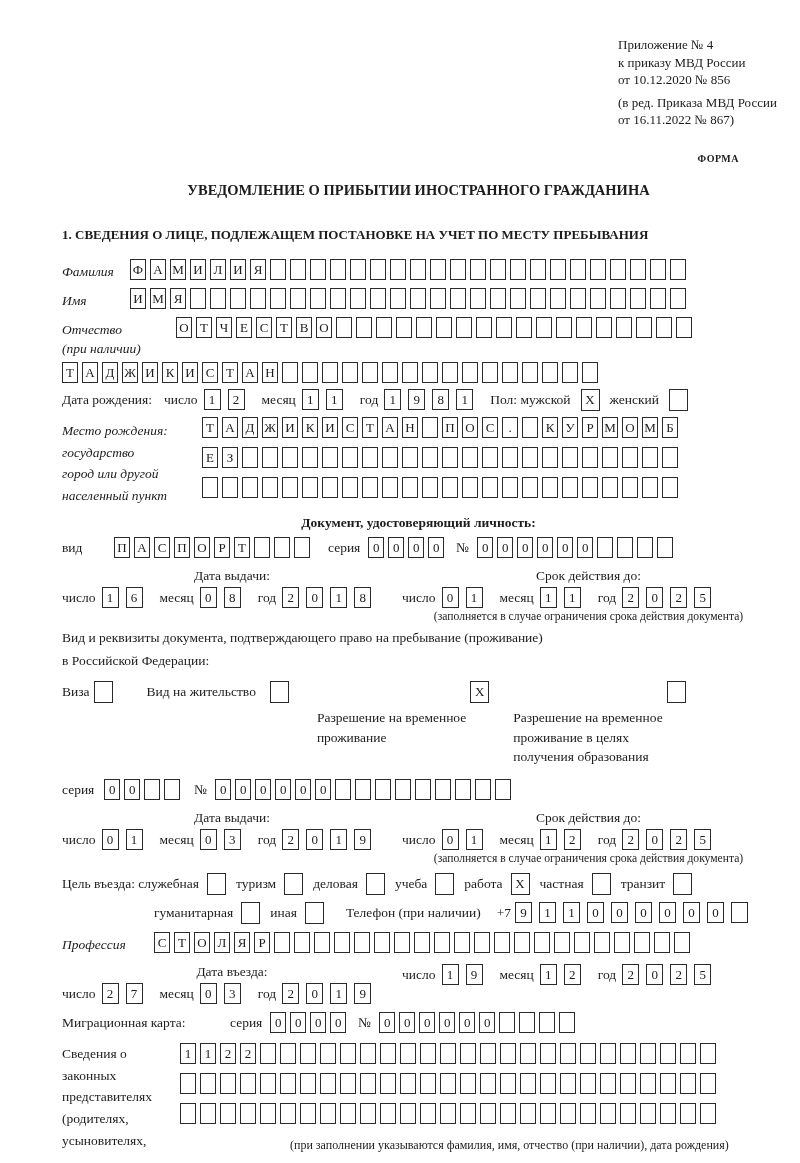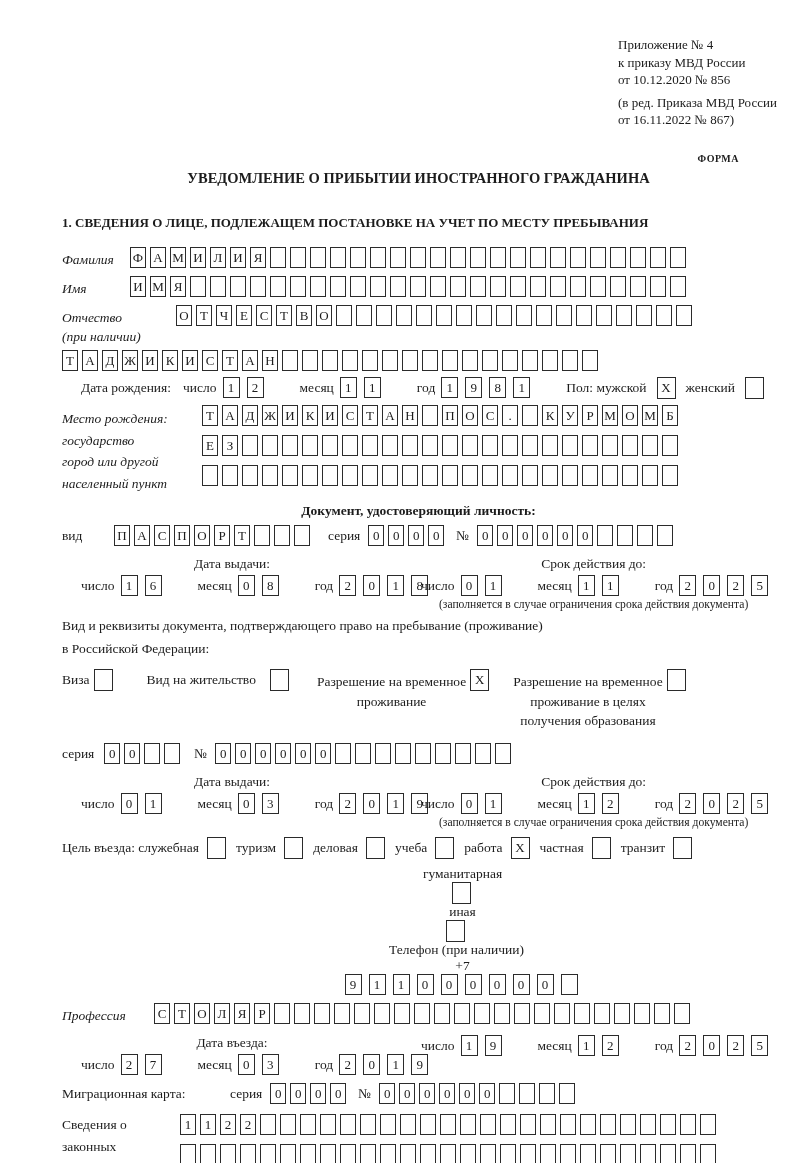--- a/index.html
+++ b/index.html
@@ -6,59 +6,59 @@
   html,body { background:#ffffff; }
   body {
     width: 800px; height: 1163px;
     font-family: "Liberation Serif", "DejaVu Serif", serif;
     color: #1c1c1c; font-size: 13.5px; position: relative; overflow: hidden;
   }
   .content { padding: 36px 25px 0 62px; }
   .annex { margin-left: 556px; width: 210px; line-height: 1.35; font-size: 13px; }
   .annex .gap { height: 5px; }
   .forma { text-align: right; padding-right: 36px; margin-top: 24px; font-weight: bold; font-size: 10px; letter-spacing: .5px; }
-  .title { text-align: center; font-weight: bold; font-size: 14.5px; margin-top: 4px; line-height: 1.5; }
+  .title { text-align: center; font-weight: bold; font-size: 14.5px; margin-top: 16px; line-height: 1.5; }
   .blank-line { display: inline-block; width: 55px; border-bottom: 2px solid #333; height: 12px; margin-left: 8px; }
   .sec-heading { font-weight: bold; font-size: 13px; margin-top: 26px; margin-bottom: 16px; }
 
   .row { display: flex; align-items: flex-start; margin-bottom: 6px; }
   .lbl { flex: none; padding-top: 3px; line-height: 1.45; font-style: italic; }
   .cells { display: flex; flex-wrap: nowrap; }
   .cell {
     flex: none; width: 16px; height: 21px; border: 1.5px solid #2b2b2b; margin-right: 4px;
     text-align: center; font-size: 13px; line-height: 19px; background: #fff;
   }
   .cells-sp .cell { margin-right: 7px; width: 17px; }
   .cbox {
     flex: none; display: inline-block; width: 19px; height: 22px; border: 1.6px solid #2b2b2b;
     text-align: center; line-height: 20px; font-size: 13px; vertical-align: middle; margin: 0 4px; background:#fff;
   }
   .inline-lab { padding-top: 3px; }
   .num-group { display: flex; align-items: flex-start; }
-  .num-group .nl { padding-top: 3px; margin-right: 6px; margin-left: 19px; }
+  .num-group .nl { padding-top: 3px; margin-right: 6px; }
   .num-group .cells { margin-right: 10px; }
 
   .two-col { display: flex; margin-top: 10px; margin-bottom: 4px; }
   .col-l { width: 340px; flex: none; }
   .col-r { flex: 1; }
   .col-head { text-align: center; margin-bottom: 3px; }
   .note { font-size: 11.6px; text-align: center; margin-top: 2px; }
 
   .doc-head { text-align: center; font-weight: bold; margin: 8px 0 6px 0; }
   .plain { line-height: 1.7; }
 
   .chk-row { display: flex; align-items: flex-start; margin-top: 8px; }
   .chk-item { display: flex; align-items: flex-start; margin-right: 14px; }
   .chk-item .txt { padding-top: 3px; }
-  .chk-multiline { text-align: center; line-height: 1.45; padding-top: 3px; }
+  .chk-multiline { line-height: 1.45; padding-top: 3px; margin-top: 24px; }
 
   .purpose-row { display: flex; align-items: center; margin-bottom: 7px; flex-wrap: nowrap; }
   .purpose-row .txt { margin-right: 4px; }
   .purpose-row .cbox { margin-right: 10px; }
-  .indent { padding-left: 92px; flex-direction: column; }
+  .indent { padding-left: 92px; }
 
   .reps { display: flex; margin-top: 10px; }
   .reps .lbl-col { width: 118px; flex: none; line-height: 1.6; }
   .reps .rows-col { flex: 1; }
   .reps .cells { margin-bottom: 9px; }
   .reps-note { font-size: 12px; margin-left: 110px; margin-top: 14px; }
 </style>
 </head>
 <body>
 

